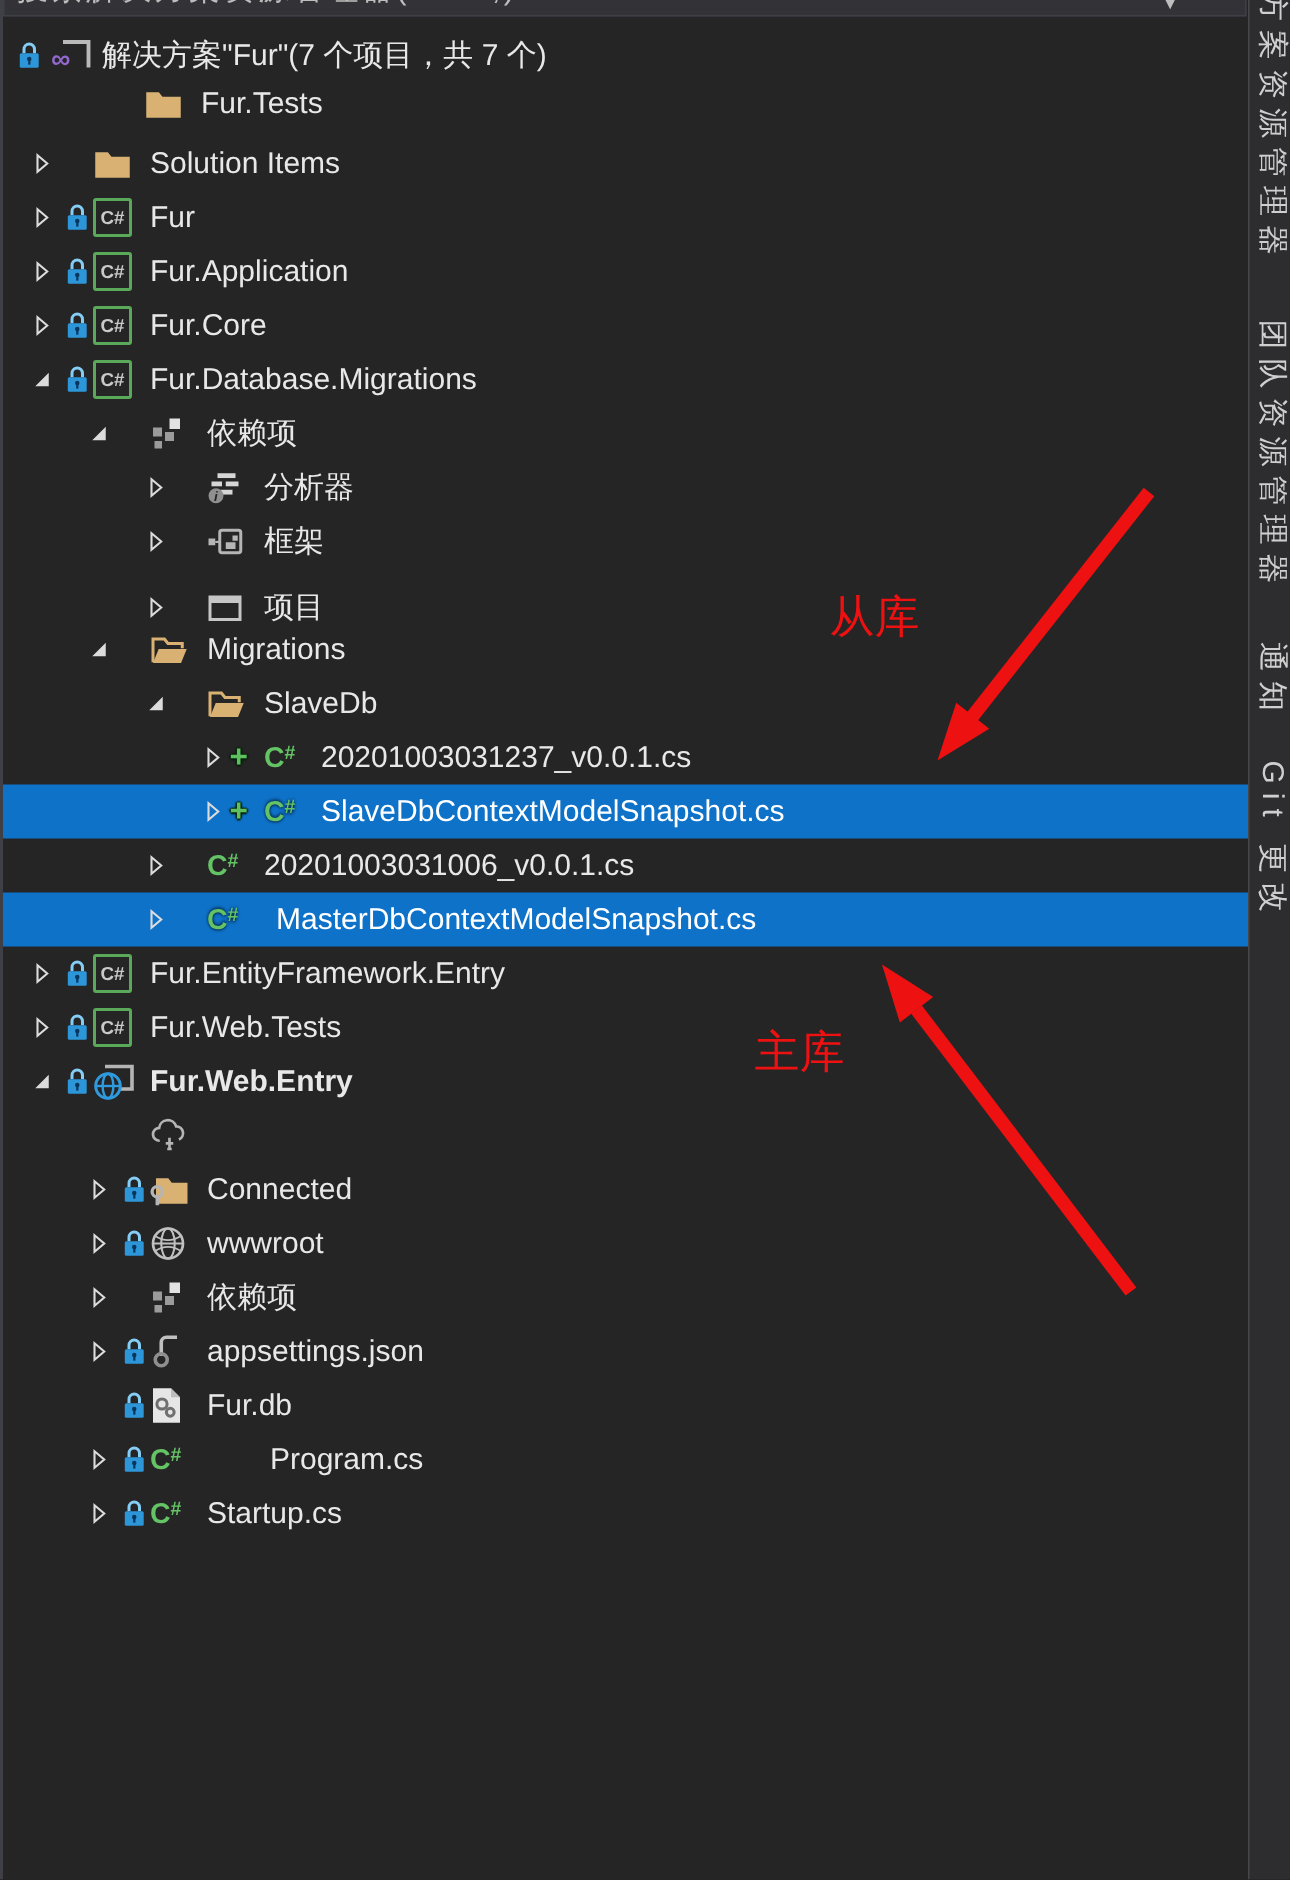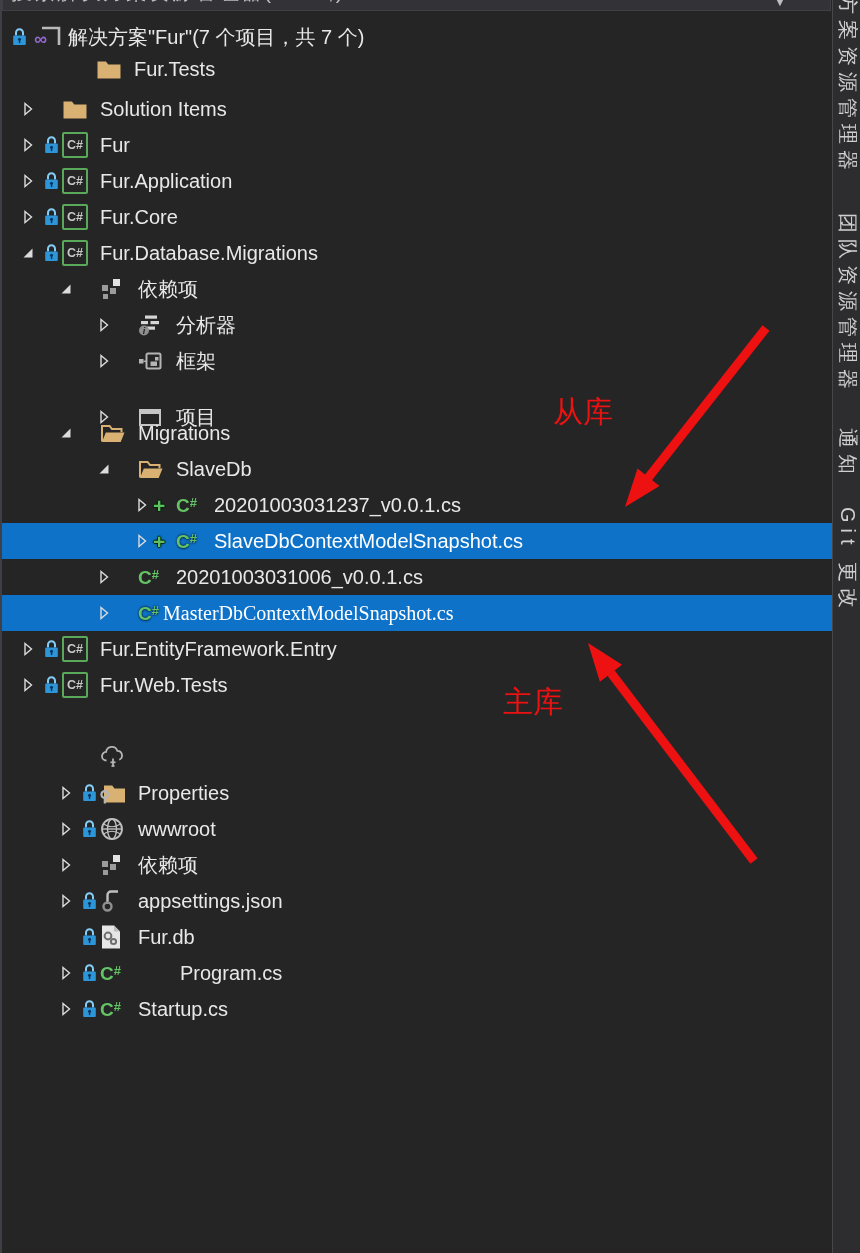--- a/index.html
+++ b/index.html
@@ -197,21 +197,21 @@
         </svg></span>
       <span class="ico" style="left: 138px;"><svg width="24" height="24" viewBox="0 0 24 24">
           <rect x="1" y="10" width="4.5" height="4.5" fill="#b5b5b5"></rect>
           <rect x="5.5" y="11.6" width="3" height="1.4" fill="#b5b5b5"></rect>
           <rect x="8.5" y="4.5" width="14" height="15" rx="1.5" fill="none" stroke="#b5b5b5" stroke-width="2"></rect>
           <rect x="17" y="8" width="3.5" height="3.5" fill="#b5b5b5"></rect>
           <rect x="12.5" y="12.5" width="6.5" height="4.5" fill="#b5b5b5"></rect>
         </svg></span>
       <span class="label" style="left: 176px;">框架</span>
     </div>
-    <div class="row" style="top: 380px;">
+    <div class="row" style="top: 368px;">
       <span class="exp" style="left: 96px;"><svg width="16" height="16" viewBox="0 0 16 16">
           <path d="M5 2.5 L11.5 8 L5 13.5 Z" fill="none" stroke="#dcdcdc" stroke-width="1.4"></path>
         </svg></span>
       <span class="ico" style="left: 138px;"><svg width="24" height="24" viewBox="0 0 24 24">
           <rect x="2" y="5" width="20" height="15" fill="none" stroke="#c6c6c6" stroke-width="2"></rect>
           <rect x="2" y="5" width="20" height="4" fill="#c6c6c6"></rect>
         </svg></span>
       <span class="label" style="left: 176px;">项目</span>
     </div>
     <div class="row" style="top: 432px;">
@@ -255,21 +255,21 @@
           <path d="M5 2.5 L11.5 8 L5 13.5 Z" fill="none" stroke="#dcdcdc" stroke-width="1.4"></path>
         </svg></span>
       <span class="ico" style="left: 138px;"><span class="csg">C<span class="csh">#</span></span></span>
       <span class="label" style="left: 176px;">20201003031006_v0.0.1.cs</span>
     </div>
     <div class="row sel" style="top: 576px;">
       <span class="exp" style="left: 96px;"><svg width="16" height="16" viewBox="0 0 16 16">
           <path d="M5 2.5 L11.5 8 L5 13.5 Z" fill="none" stroke="#dcdcdc" stroke-width="1.4"></path>
         </svg></span>
       <span class="ico" style="left: 138px;"><span class="csg">C<span class="csh">#</span></span></span>
-      <span class="label" style="left: 163px; font-family: Liberation Serif, serif;">MasterDbContextModelSnapshot.cs</span>
+      <span class="label" style="left: 184px;">MasterDbContextModelSnapshot.cs</span>
     </div>
     <div class="row" style="top: 612px;">
       <span class="exp" style="left: 20px;"><svg width="16" height="16" viewBox="0 0 16 16">
           <path d="M5 2.5 L11.5 8 L5 13.5 Z" fill="none" stroke="#dcdcdc" stroke-width="1.4"></path>
         </svg></span>
       <span class="ico" style="left: 44px;"><svg width="15" height="19" viewBox="0 0 15 19">
           <path d="M4 8 V5.3 a3.5 3.5 0 0 1 7 0 V8" fill="none" stroke="#84cdf4" stroke-width="2"></path>
           <rect x="1.2" y="8" width="12.6" height="9.6" rx="1" fill="#2d96d9"></rect>
           <circle cx="7.5" cy="11.8" r="1.5" fill="#07375e"></circle>
           <rect x="6.8" y="12.4" width="1.5" height="3.2" fill="#07375e"></rect>
@@ -286,20 +286,38 @@
       <span class="ico" style="left: 44px;"><svg width="15" height="19" viewBox="0 0 15 19">
           <path d="M4 8 V5.3 a3.5 3.5 0 0 1 7 0 V8" fill="none" stroke="#84cdf4" stroke-width="2"></path>
           <rect x="1.2" y="8" width="12.6" height="9.6" rx="1" fill="#2d96d9"></rect>
           <circle cx="7.5" cy="11.8" r="1.5" fill="#07375e"></circle>
           <rect x="6.8" y="12.4" width="1.5" height="3.2" fill="#07375e"></rect>
         </svg></span>
       <span class="ico" style="left: 62px;">
         <span class="cspj">C#</span>
       </span>
       <span class="label" style="left: 100px;">Fur.Web.Tests</span>
+    </div>
+    <div class="row" style="top: 684px;">
+      <span class="exp" style="left: 20px;"><svg width="16" height="16" viewBox="0 0 16 16">
+          <path d="M12.5 3.5 V12.5 H3.5 Z" fill="#dcdcdc"></path>
+        </svg></span>
+      <span class="ico" style="left: 44px;"><svg width="15" height="19" viewBox="0 0 15 19">
+          <path d="M4 8 V5.3 a3.5 3.5 0 0 1 7 0 V8" fill="none" stroke="#84cdf4" stroke-width="2"></path>
+          <rect x="1.2" y="8" width="12.6" height="9.6" rx="1" fill="#2d96d9"></rect>
+          <circle cx="7.5" cy="11.8" r="1.5" fill="#07375e"></circle>
+          <rect x="6.8" y="12.4" width="1.5" height="3.2" fill="#07375e"></rect>
+        </svg></span>
+      <span class="ico" style="left: 62px;"><svg width="28" height="26" viewBox="0 0 28 26">
+          <path d="M8 3 H26 V18 H18" fill="none" stroke="#b5b5b5" stroke-width="2.4"></path>
+          <circle cx="10" cy="16" r="8.2" fill="#252526" stroke="#2f9ade" stroke-width="2"></circle>
+          <ellipse cx="10" cy="16" rx="3.6" ry="8.2" fill="none" stroke="#2f9ade" stroke-width="1.6"></ellipse>
+          <line x1="1.8" y1="16" x2="18.2" y2="16" stroke="#2f9ade" stroke-width="1.6"></line>
+        </svg></span>
+      <span class="label bold" style="left: 100px;">Fur.Web.Entry</span>
     </div>
     <div class="row" style="top: 720px;">
       <span class="ico" style="left: 100px;"><svg width="26" height="24" viewBox="0 0 26 24">
           <path d="M6.5 15.5 a4.3 4.3 0 0 1 -.4 -8.6 a5.8 5.8 0 0 1 11.3 -1 a4.6 4.6 0 0 1 1.9 8.8" fill="none" stroke="#b5b5b5" stroke-width="1.8"></path>
           <line x1="13" y1="13.5" x2="13" y2="21" stroke="#b5b5b5" stroke-width="1.8"></line>
           <line x1="10.5" y1="17.3" x2="15.5" y2="17.3" stroke="#b5b5b5" stroke-width="1.8"></line>
           <line x1="11.5" y1="21" x2="14.5" y2="21" stroke="#b5b5b5" stroke-width="1.8"></line>
         </svg></span>
     </div>
     <div class="row" style="top: 756px;">
@@ -310,21 +328,21 @@
           <path d="M4 8 V5.3 a3.5 3.5 0 0 1 7 0 V8" fill="none" stroke="#84cdf4" stroke-width="2"></path>
           <rect x="1.2" y="8" width="12.6" height="9.6" rx="1" fill="#2d96d9"></rect>
           <circle cx="7.5" cy="11.8" r="1.5" fill="#07375e"></circle>
           <rect x="6.8" y="12.4" width="1.5" height="3.2" fill="#07375e"></rect>
         </svg></span>
       <span class="ico" style="left: 100px;"><svg width="26" height="22" viewBox="0 0 26 22">
           <path d="M4 3.5 h8.2 l2.3 3 H25 V20.5 H4 Z" fill="#d9b273"></path>
           <circle cx="4.8" cy="12.5" r="3.4" fill="none" stroke="#b5b5b5" stroke-width="2.2"></circle>
           <rect x="3.7" y="15.2" width="2.4" height="6.3" fill="#b5b5b5"></rect>
         </svg></span>
-      <span class="label" style="left: 138px;">Properties</span>
+      <span class="label" style="left: 138px;">Connected</span>
     </div>
     <div class="row" style="top: 792px;">
       <span class="exp" style="left: 58px;"><svg width="16" height="16" viewBox="0 0 16 16">
           <path d="M5 2.5 L11.5 8 L5 13.5 Z" fill="none" stroke="#dcdcdc" stroke-width="1.4"></path>
         </svg></span>
       <span class="ico" style="left: 82px;"><svg width="15" height="19" viewBox="0 0 15 19">
           <path d="M4 8 V5.3 a3.5 3.5 0 0 1 7 0 V8" fill="none" stroke="#84cdf4" stroke-width="2"></path>
           <rect x="1.2" y="8" width="12.6" height="9.6" rx="1" fill="#2d96d9"></rect>
           <circle cx="7.5" cy="11.8" r="1.5" fill="#07375e"></circle>
           <rect x="6.8" y="12.4" width="1.5" height="3.2" fill="#07375e"></rect>

